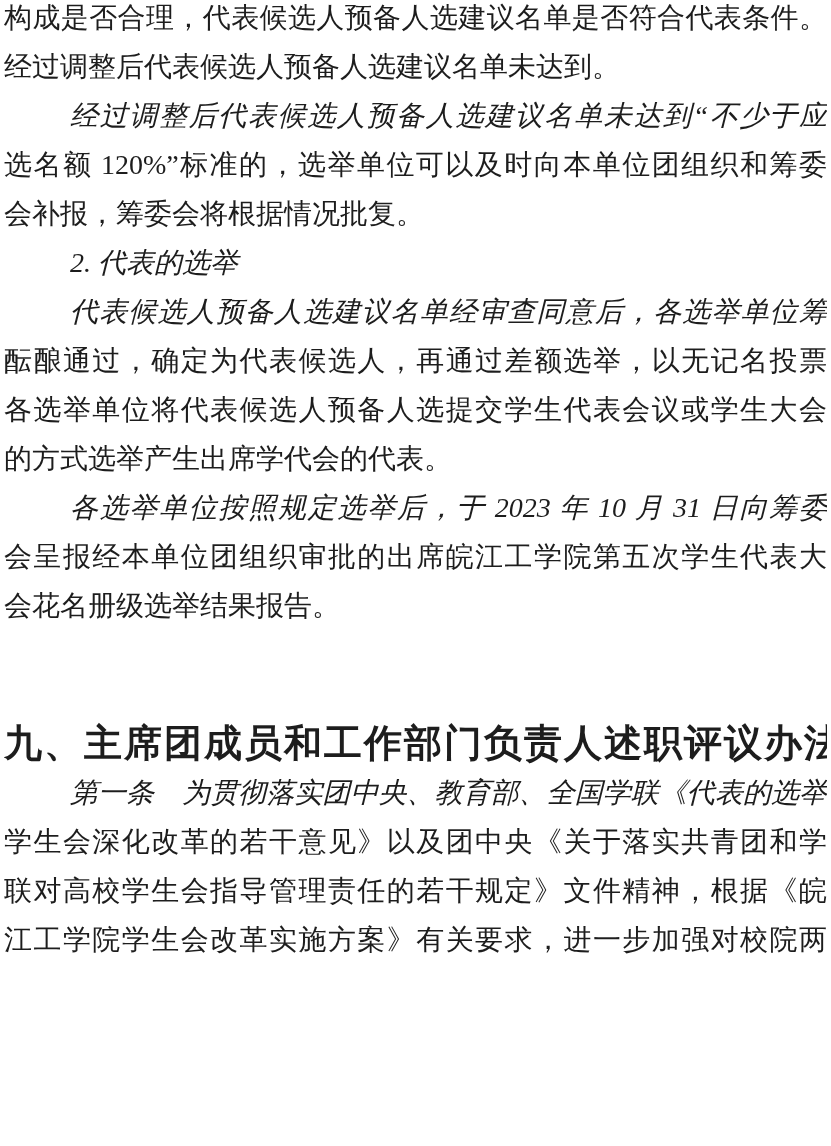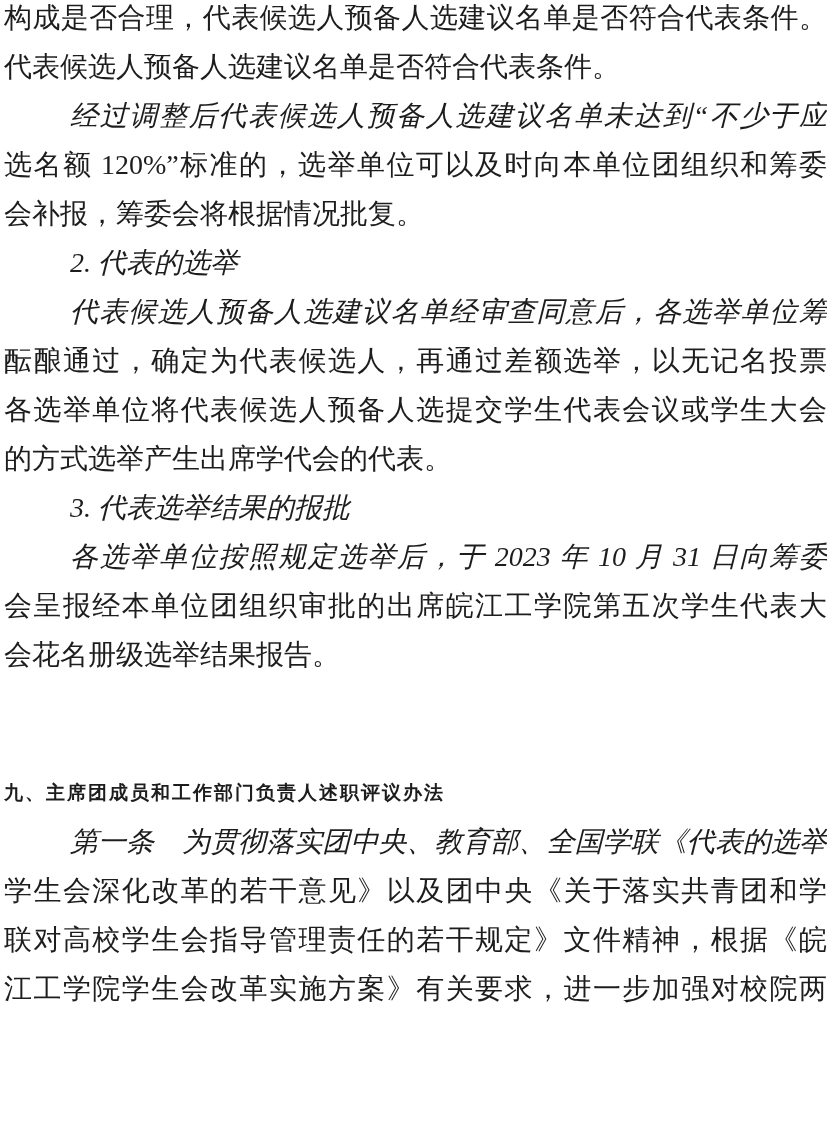--- a/index.html
+++ b/index.html
@@ -27,41 +27,40 @@
   .line.justify {
     white-space: normal;
     text-align: justify;
     text-align-last: justify;
     text-justify: inter-character;
   }
   .line.indent { padding-left: 66px; font-style: italic; }
   .line.heading {
     font-family: "Liberation Sans", "DejaVu Sans", sans-serif;
     font-weight: 700;
-    font-size: 19px;
+    font-size: 38px;
     letter-spacing: 2px;
   }
   .gap { height: 89px; }
 </style>
 </head>
 <body>
 
 <div class="page">
   <div class="content">
       <div class="line justify">构成是否合理，代表候选人预备人选建议名单是否符合代表条件。</div>
-      <div class="line">代表候选人预备人选建议名单是否符合代表条件。</div>
+      <div class="line">经过调整后代表候选人预备人选建议名单未达到。</div>
       <div class="line justify indent">经过调整后代表候选人预备人选建议名单未达到“不少于应</div>
       <div class="line justify">选名额 120%”标准的，选举单位可以及时向本单位团组织和筹委</div>
       <div class="line">会补报，筹委会将根据情况批复。</div>
       <div class="line indent">2. 代表的选举</div>
       <div class="line justify indent">代表候选人预备人选建议名单经审查同意后，各选举单位筹</div>
       <div class="line justify">酝酿通过，确定为代表候选人，再通过差额选举，以无记名投票</div>
       <div class="line justify">各选举单位将代表候选人预备人选提交学生代表会议或学生大会</div>
       <div class="line">的方式选举产生出席学代会的代表。</div>
-      <div class="line indent">3. 代表选举结果的报批</div>
       <div class="line justify indent">各选举单位按照规定选举后，于 2023 年 10 月 31 日向筹委</div>
       <div class="line justify">会呈报经本单位团组织审批的出席皖江工学院第五次学生代表大</div>
       <div class="line">会花名册级选举结果报告。</div>
       <div class="gap"></div>
       <div class="line heading">九、主席团成员和工作部门负责人述职评议办法</div>
       <div class="line justify indent">第一条　为贯彻落实团中央、教育部、全国学联《代表的选举</div>
       <div class="line justify">学生会深化改革的若干意见》以及团中央《关于落实共青团和学</div>
       <div class="line justify">联对高校学生会指导管理责任的若干规定》文件精神，根据《皖</div>
       <div class="line justify">江工学院学生会改革实施方案》有关要求，进一步加强对校院两</div>
     </div>

